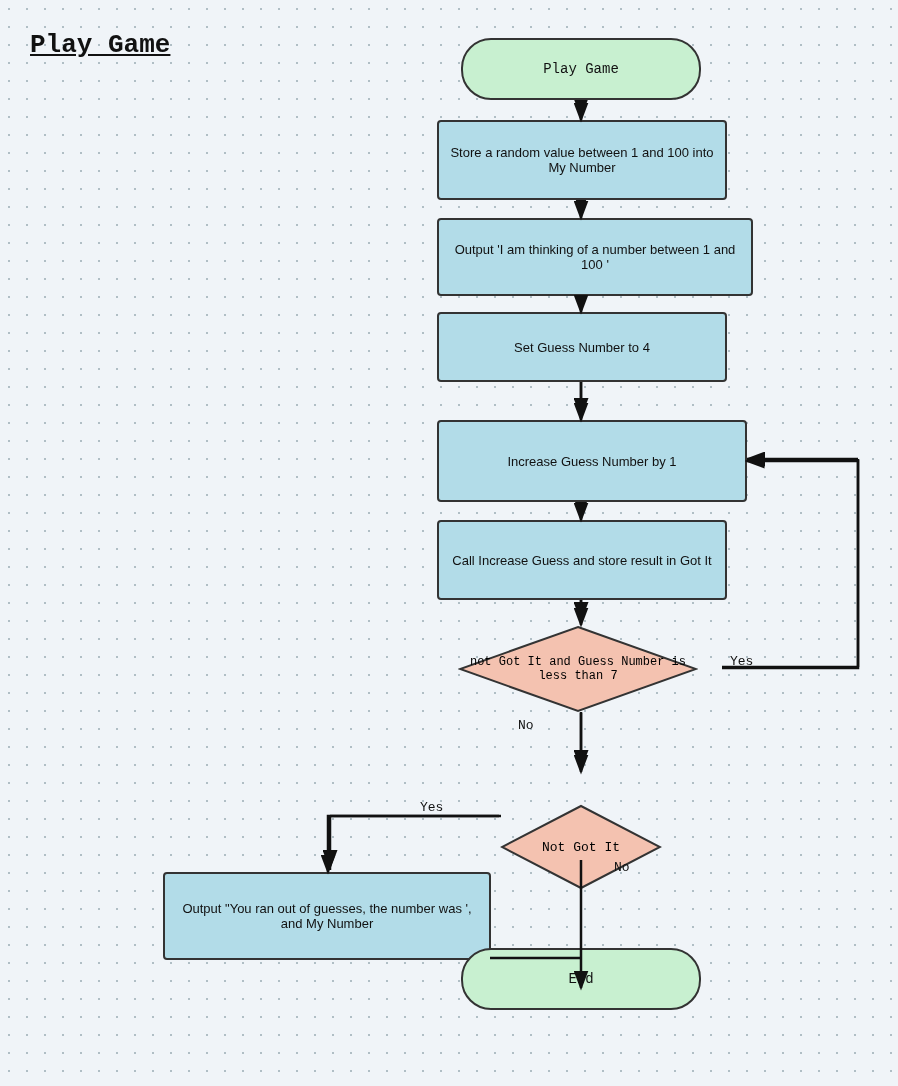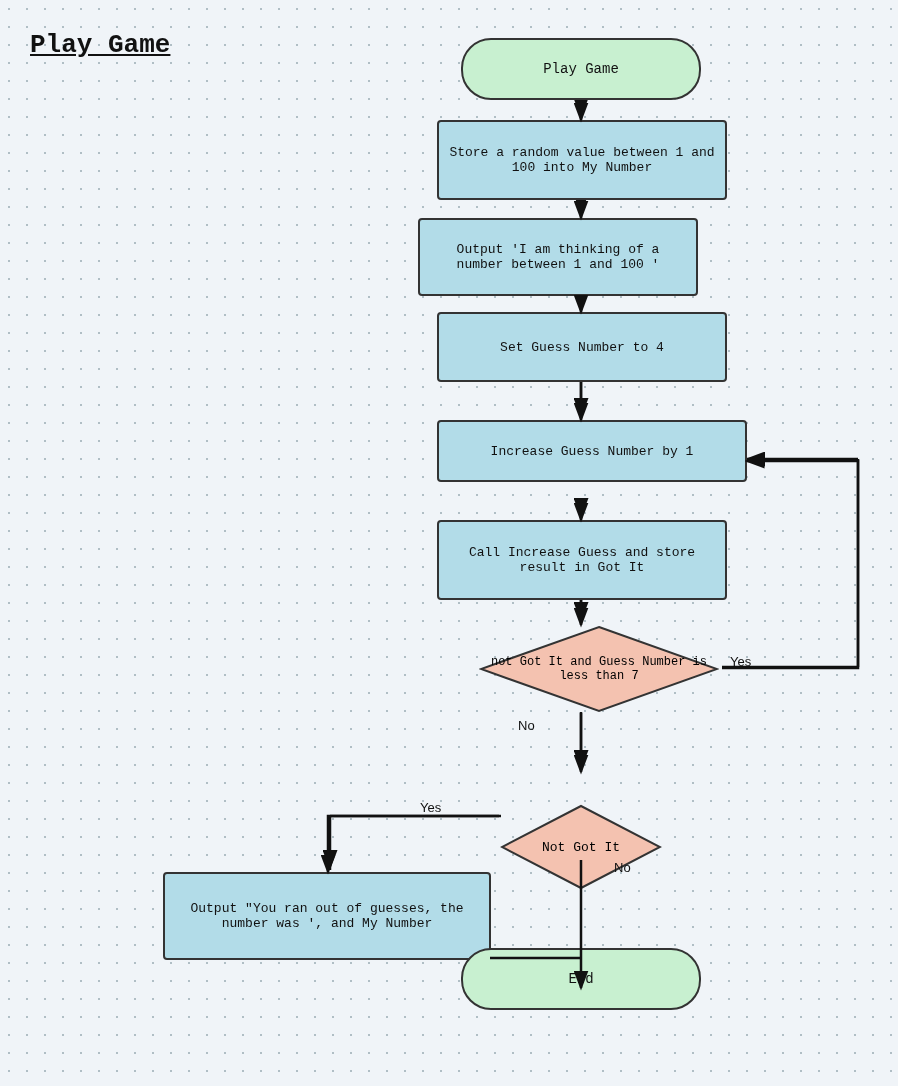--- a/index.html
+++ b/index.html
@@ -37,28 +37,28 @@
     }
     
     .process {
       border-radius: 4px;
       background: #b2dce8;
       border: 2px solid #333;
       display: flex;
       align-items: center;
       justify-content: center;
       text-align: center;
-      font-family: Liberation Mono, monospace;
+      font-family: Liberation Sans, sans-serif;
       font-size: 13px;
       color: #111;
       padding: 6px 10px;
     }
     .arrow-label {
       position: absolute;
-      font-family: Liberation Sans, sans-serif;
+      font-family: Liberation Mono, monospace;
       font-size: 13px;
       color: #111;
     }
     svg.flowlines {
       position: absolute;
       top: 0; left: 0;
       width: 898px;
       height: 1086px;
       pointer-events: none;
     }
@@ -140,37 +140,37 @@
 <div class="page-title">Play Game</div>
 
 <div class="terminal" style="position:absolute; left:461px; top:38px; width:240px; height:62px;">
   <span>Play Game</span>
 </div>
 
 <div class="process" style="position:absolute; left:437px; top:120px; width:290px; height:80px;">
   <span>Store a random value between 1 and 100 into My Number</span>
 </div>
 
-<div class="process" style="position:absolute; left:418px; top:218px; width:280px; height:78px;justify-content:flex-end;">
+<div class="process" style="position:absolute; left:437px; top:218px; width:316px; height:78px;justify-content:flex-end;">
   <span>Output 'I am thinking of a number between 1 and 100 '</span>
 </div>
 
 <div class="process" style="position:absolute; left:437px; top:312px; width:290px; height:70px;">
   <span>Set Guess Number to 4</span>
 </div>
 
-<div class="process" style="position:absolute; left:437px; top:420px; width:310px; height:62px;">
+<div class="process" style="position:absolute; left:437px; top:420px; width:310px; height:82px;">
   <span>Increase Guess Number by 1</span>
 </div>
 
 <div class="process" style="position:absolute; left:437px; top:520px; width:290px; height:80px;">
   <span>Call Increase Guess and store result in Got It</span>
 </div>
 
-<div style="position:absolute; left:479px; top:625px; width:240px; height:88px;">
+<div style="position:absolute; left:458px; top:625px; width:240px; height:88px;">
   <svg width="240" height="88" viewBox="0 0 240 88">
     <polygon points="120,2 238,44 120,86 2,44" fill="#f4c2b0" stroke="#333" stroke-width="2"></polygon>
   </svg>
   <div style="position:absolute;top:0;left:0;width:240px;height:88px;display:flex;align-items:center;justify-content:center;text-align:center;font-family:'Courier New',monospace;font-size:12px;padding:10px;">
     <span>not Got It and Guess Number is less than 7</span>
   </div>
 </div>
 
 <div class="arrow-label" style="left:730px; top:654px;">
   <span>Yes</span>

